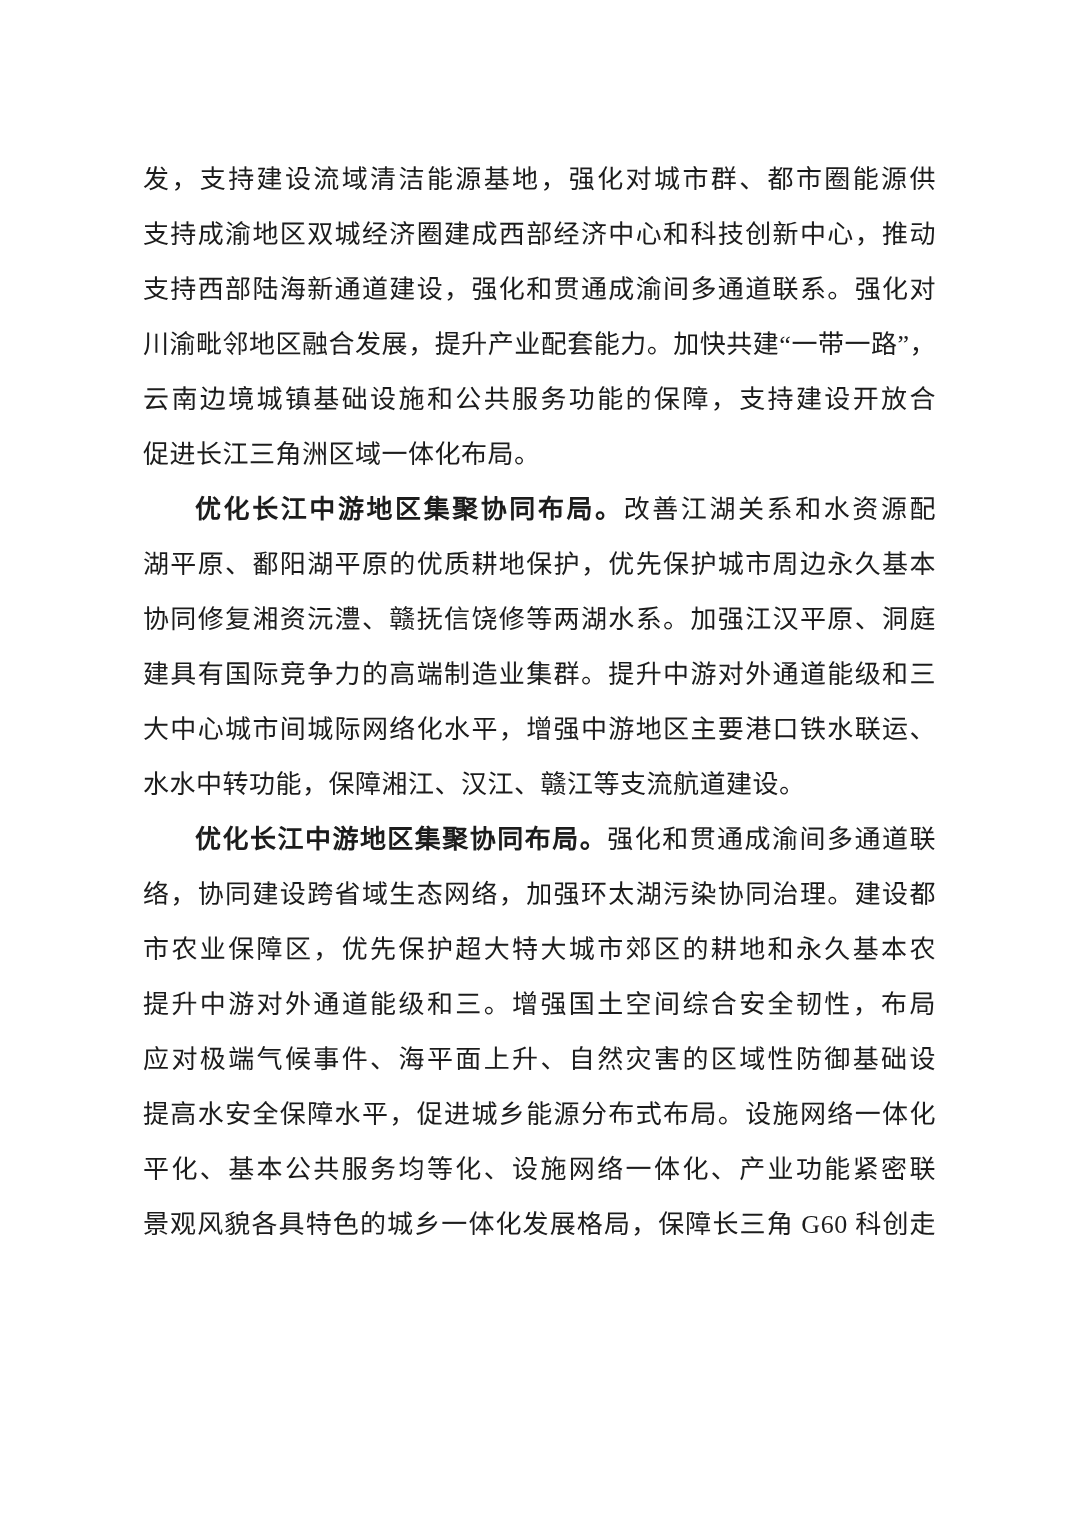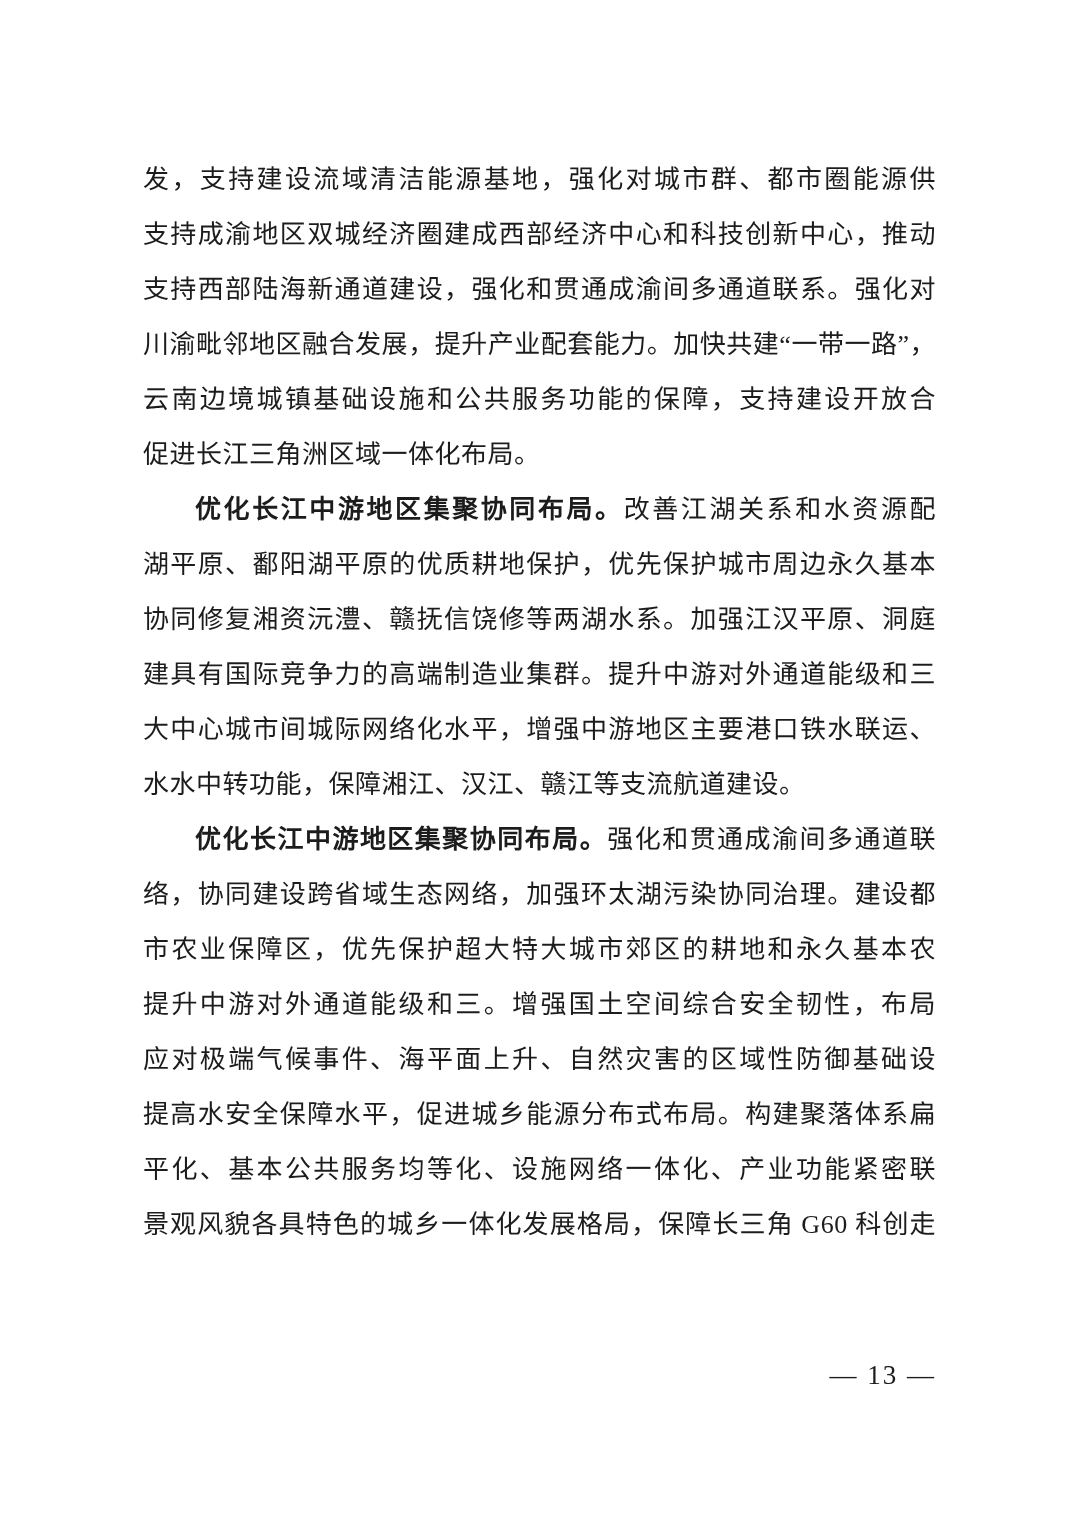--- a/index.html
+++ b/index.html
@@ -93,19 +93,18 @@
         <div class="line"><span>建具有国际竞争力的高端制造业集群。提升中游对外通道能级和三</span></div>
         <div class="line"><span>大中心城市间城际网络化水平，增强中游地区主要港口铁水联运、</span></div>
         <div class="line no-justify"><span>水水中转功能，保障湘江、汉江、赣江等支流航道建设。</span></div>
       </div>
       <div class="para">
         <div class="line indent"><span class="lead">优化长江中游地区集聚协同布局。</span><span>强化和贯通成渝间多通道联系</span></div>
         <div class="line"><span>络，协同建设跨省域生态网络，加强环太湖污染协同治理。建设都</span></div>
         <div class="line"><span>市农业保障区，优先保护超大特大城市郊区的耕地和永久基本农田，</span></div>
         <div class="line"><span>提升中游对外通道能级和三。增强国土空间综合安全韧性，布局</span></div>
         <div class="line"><span>应对极端气候事件、海平面上升、自然灾害的区域性防御基础设施，</span></div>
-        <div class="line"><span>提高水安全保障水平，促进城乡能源分布式布局。构建聚落体系扁</span></div>
+        <div class="line"><span>提高水安全保障水平，促进城乡能源分布式布局。设施网络一体化</span></div>
         <div class="line"><span>平化、基本公共服务均等化、设施网络一体化、产业功能紧密联动、</span></div>
         <div class="line"><span>景观风貌各具特色的城乡一体化发展格局，保障长三角 G60 科创走</span></div>
       </div>
     </div>
-  <div class="page-number">— 13 —</div>
 </div>
 
 </body></html>

